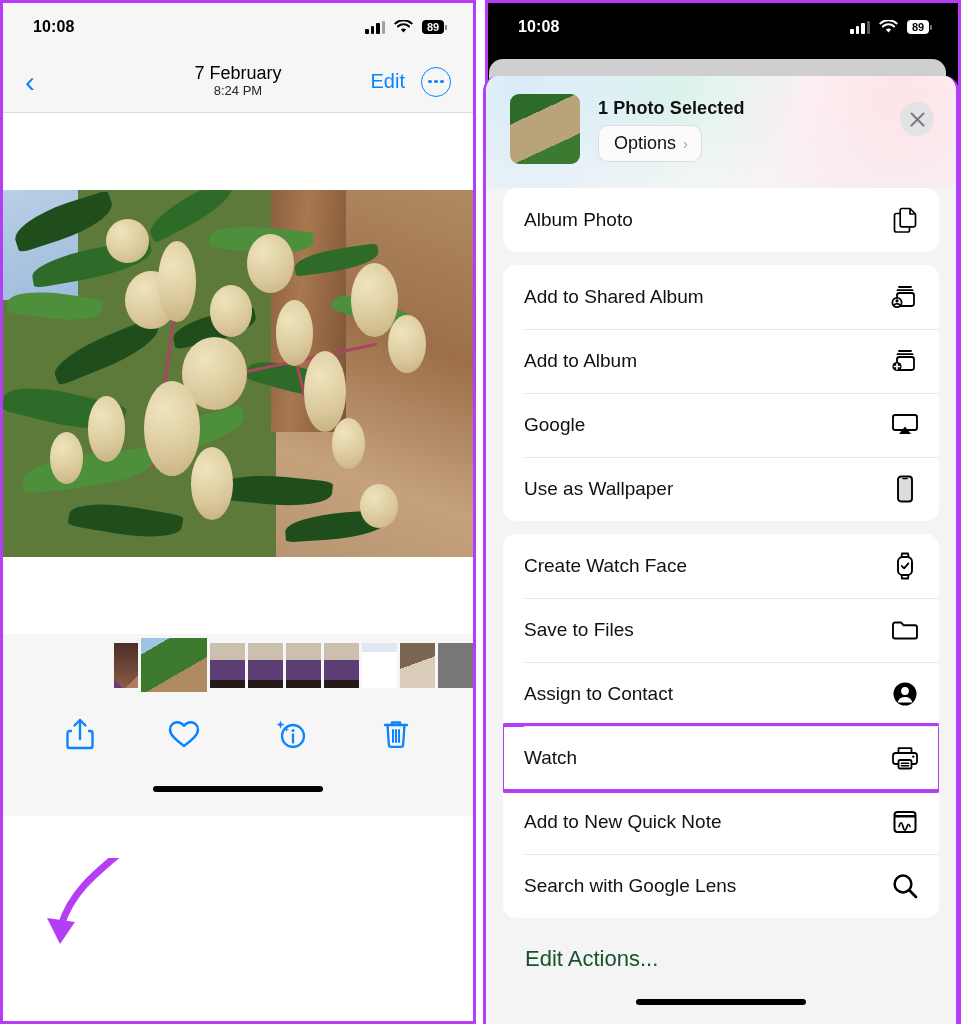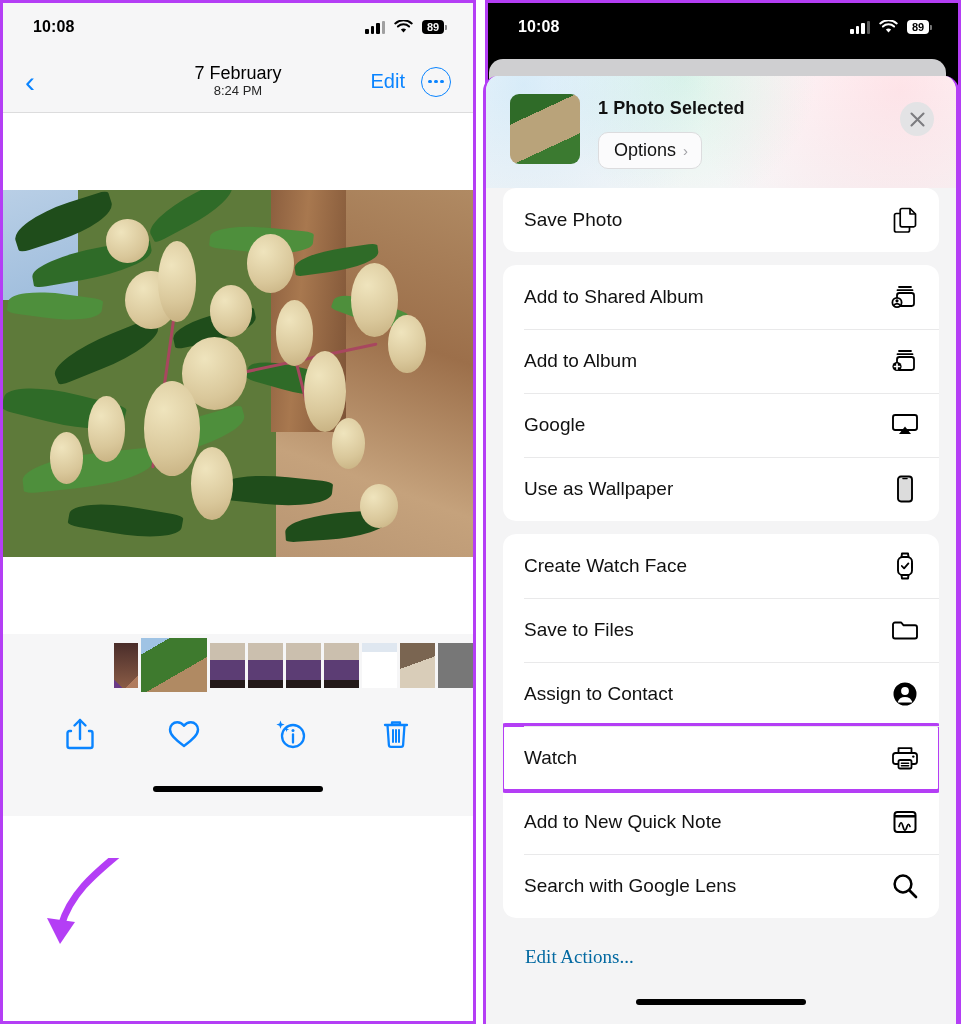--- a/index.html
+++ b/index.html
@@ -82,33 +82,33 @@
   .sheet{position:absolute;left:483px;top:76px;width:476px;height:948px;background:#f4f4f5;border-radius:15px 15px 0 0;overflow:hidden;box-sizing:border-box;border-left:3px solid #b43ef5;border-right:3px solid #b43ef5;}
   .sheet-head{position:relative;height:112px;padding:18px 22px 0 24px;box-sizing:border-box;display:flex;align-items:flex-start;gap:18px;
     background:
       radial-gradient(circle at 8% 8%,rgba(160,210,240,.40),transparent 42%),
       radial-gradient(circle at 42% 0%,rgba(150,225,190,.32),transparent 45%),
       radial-gradient(circle at 88% 12%,rgba(255,190,200,.40),transparent 48%),
       linear-gradient(#fdfdfe,#f7f7f8);}
   .sheet-thumb{width:70px;height:70px;border-radius:9px;overflow:hidden;flex:none;background:linear-gradient(155deg,#2f6b28 0 30%,#b9a37a 30% 70%,#3b7a30 70% 100%);}
   .sheet-meta{padding-top:4px;}
   .sheet-title{font-size:18px;font-weight:bold;color:#111;letter-spacing:.1px;}
-  .options-btn{margin-top:13px;display:inline-flex;align-items:center;gap:7px;border:1px solid #dcdcde;background:#fbfbfc;border-radius:10px;padding:7px 13px 7px 15px;cursor:pointer;}
+  .options-btn{margin-top:6px;display:inline-flex;align-items:center;gap:7px;border:1px solid #dcdcde;background:#fbfbfc;border-radius:10px;padding:7px 13px 7px 15px;cursor:pointer;}
   .options-btn span{font-size:18px;color:#111;}
   .options-btn .chev{color:#a0a0a5;font-size:15px;}
   .close-btn{position:absolute;right:22px;top:26px;width:34px;height:34px;border-radius:50%;background:#e3e3e5;display:flex;align-items:center;justify-content:center;cursor:pointer;}
 
   .sheet-body{height:836px;overflow:hidden;padding:0 17px;box-sizing:border-box;}
   .group{background:#ffffff;border-radius:13px;overflow:hidden;margin-bottom:13px;}
   .row{position:relative;height:64px;display:flex;align-items:center;justify-content:space-between;padding:0 19px 0 21px;box-sizing:border-box;cursor:pointer;}
   .row + .row::before{content:"";position:absolute;left:21px;right:0;top:0;height:1px;background:#e9e9ea;}
   .row-label{font-size:19px;color:#111;}
   .row-ico{width:30px;height:30px;display:flex;align-items:center;justify-content:center;color:#000;}
   .row.highlight{outline:4px solid #b43ef5;outline-offset:-1px;z-index:5;border-radius:2px;}
-  .edit-actions{padding:15px 4px 0 22px;font-size:19px;color:#0369a1;cursor:pointer;font-family:Liberation Serif, serif;}
+  .edit-actions{padding:15px 4px 0 22px;font-size:22px;color:#14532d;cursor:pointer;}
   .sheet-home{position:absolute;left:0;right:0;bottom:19px;display:flex;justify-content:center;}
 </style>
 </head>
 <body>
 
 <div class="stage">
 
   <div class="phone phone-left">
 
     <div class="statusbar sb-light">
@@ -292,21 +292,21 @@
         <svg width="17" height="17" viewBox="0 0 17 17">
           <path d="M2.5 2.5l12 12M14.5 2.5l-12 12" stroke="#7c7c80" stroke-width="2.1" stroke-linecap="round"></path>
         </svg>
       </div>
     </div>
 
     <div class="sheet-body">
 
       <div class="group">
         <div class="row">
-          <div class="row-label">Save Photo</div>
+          <div class="row-label">Album Photo</div>
           <div class="row-ico">
             <svg width="24" height="26" viewBox="0 0 24 26">
               <path d="M9 1.5h8l5.5 5.5v11a1.8 1.8 0 0 1-1.8 1.8H9A1.8 1.8 0 0 1 7.2 18V3.3A1.8 1.8 0 0 1 9 1.5z" stroke="#000" stroke-width="1.7" fill="none" stroke-linejoin="round"></path>
               <path d="M17 1.5V7h5.5" stroke="#000" stroke-width="1.7" fill="none" stroke-linejoin="round"></path>
               <path d="M16.5 20v3.2a1.8 1.8 0 0 1-1.8 1.8H3.3A1.8 1.8 0 0 1 1.5 23.2V8.3A1.8 1.8 0 0 1 3.3 6.5H7" stroke="#000" stroke-width="1.7" fill="none" stroke-linejoin="round"></path>
             </svg>
           </div>
         </div>
       </div>
 

